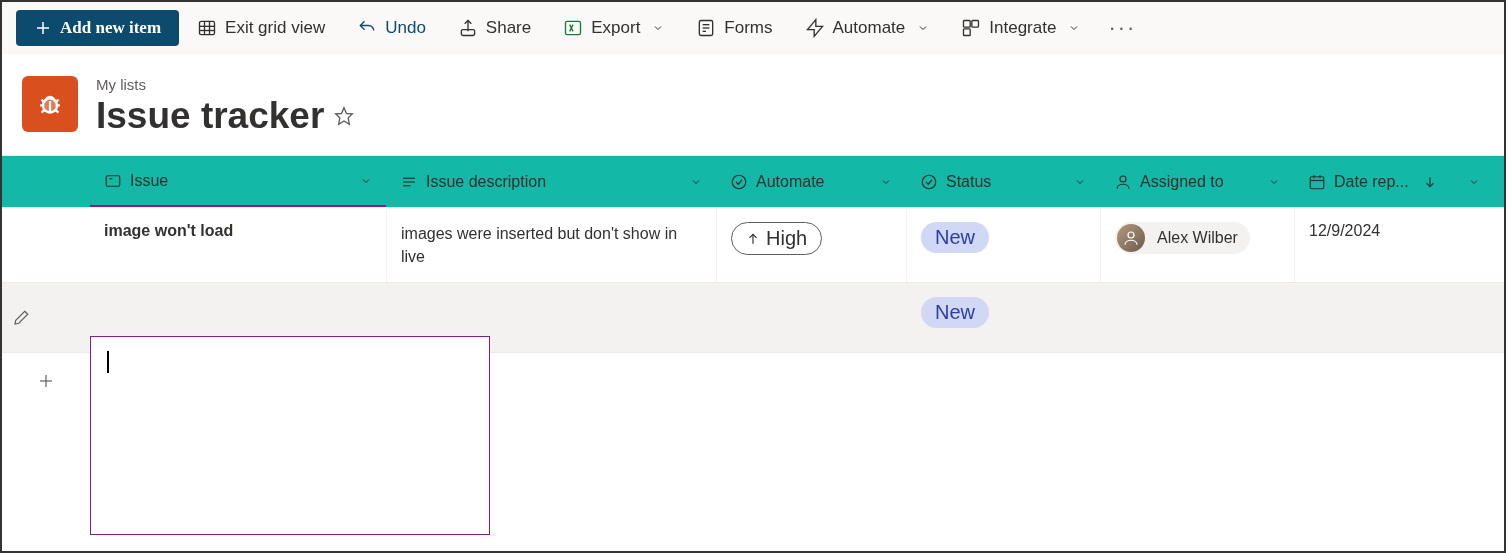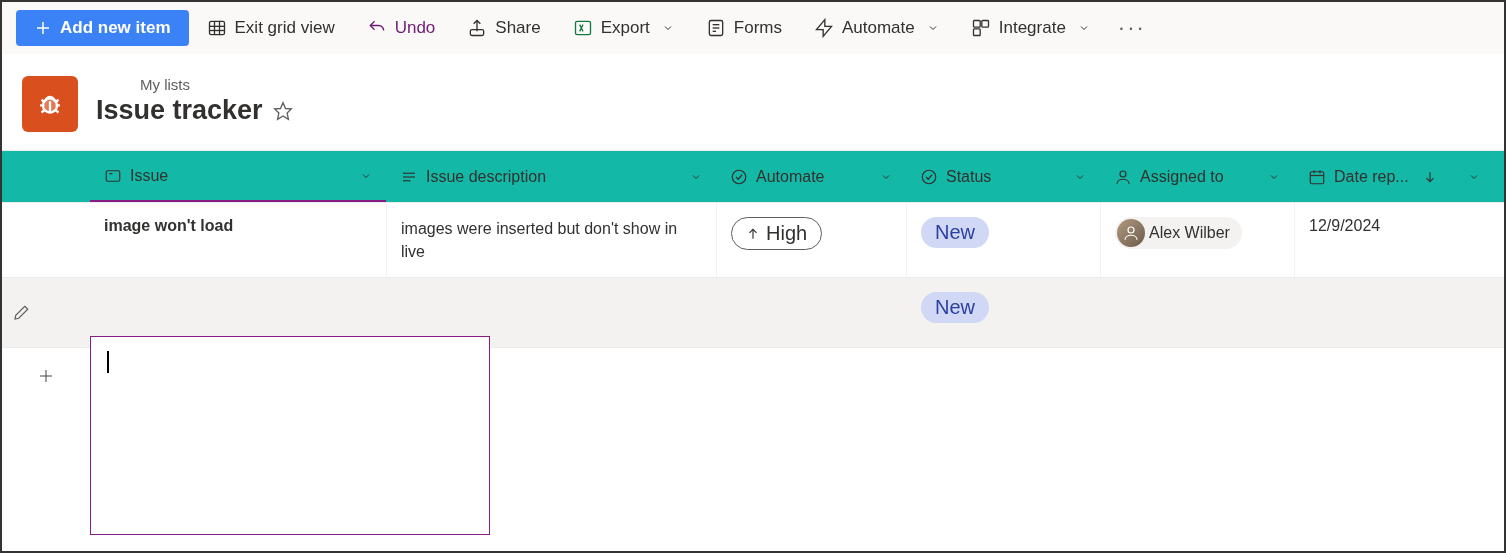--- a/index.html
+++ b/index.html
@@ -31,26 +31,27 @@
     gap: 8px;
     padding: 7px 14px;
     border: none;
     background: transparent;
     border-radius: 4px;
     cursor: pointer;
     color: #323130;
     font: inherit;
   }
   .btn-primary {
-    background: #3b82f6;
+    background: #0c4a6e;
     color: #fff;
     font-weight: 600;
     padding: 8px 18px;
-  }
-  .btn-disabled { color: #701a75; cursor: default; }
+    font-family: Liberation Serif, serif;
+  }
+  .btn-disabled { color: #0c4a6e; cursor: default; }
   .btn .chev {
     margin-left: 4px;
   }
   .btn svg { flex-shrink: 0; }
   .toolbar-ellipsis {
     color: #605e5c;
     font-size: 22px;
     letter-spacing: 2px;
     padding: 4px 10px;
     cursor: pointer;
@@ -71,25 +72,24 @@
     display: flex;
     align-items: center;
     justify-content: center;
     color: #fff;
     flex-shrink: 0;
   }
   .header-text { display: flex; flex-direction: column; gap: 2px; }
   .breadcrumb {
     font-size: 15px;
     color: #605e5c;
-    margin-left: 44px;
   }
   .title-row { display: flex; align-items: center; gap: 10px; }
   .title {
-    font-size: 27px;
+    font-size: 37px;
     font-weight: 600;
   }
   .star-btn { color: #605e5c; cursor: pointer; }
 
   
   .grid-wrap { margin-top: 8px; }
   .grid-head, .grid-row {
     display: flex;
     align-items: stretch;
     border-top: 1px solid #edebe9;
@@ -137,21 +137,21 @@
   }
   .pill-outline { border: 1px solid #605e5c; }
   .pill-new {
     background: #d1d8f5;
     color: #2b3fa0;
     font-weight: 400;
   }
   .person {
     display: inline-flex;
     align-items: center;
-    gap: 4px;
+    gap: 12px;
     background: #f3f2f1;
     border-radius: 999px;
     padding: 2px 12px 2px 2px;
   }
   .avatar {
     width: 28px;
     height: 28px;
     border-radius: 50%;
     background: linear-gradient(135deg,#b49a80,#6b5b4a);
     display:flex;align-items:center;justify-content:center;

